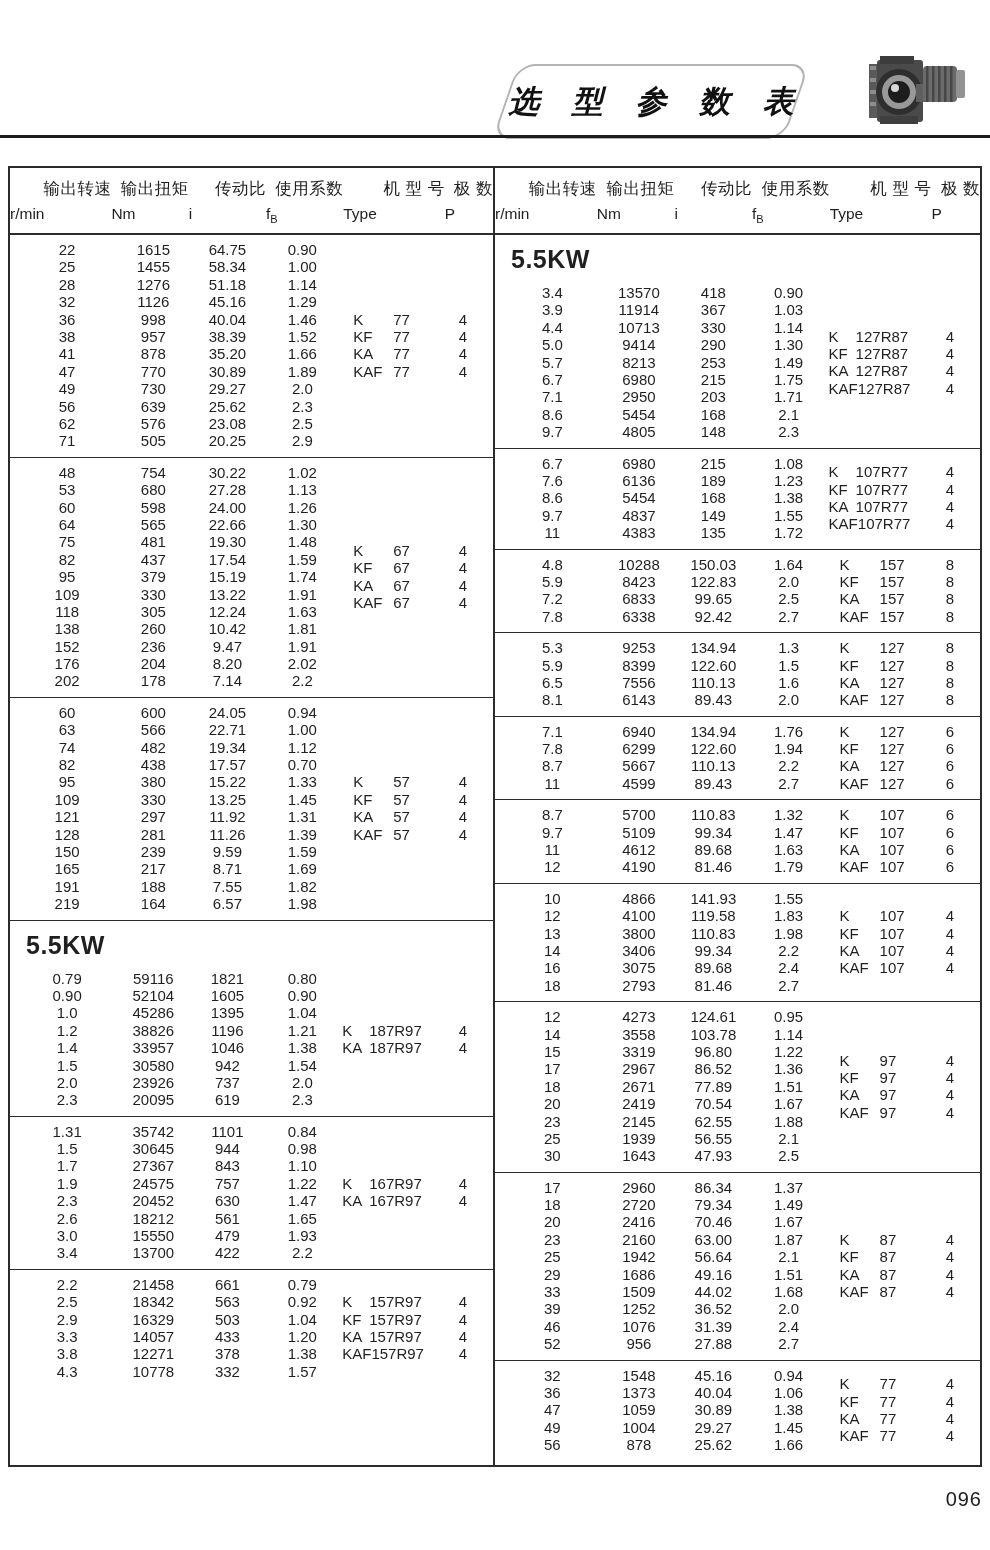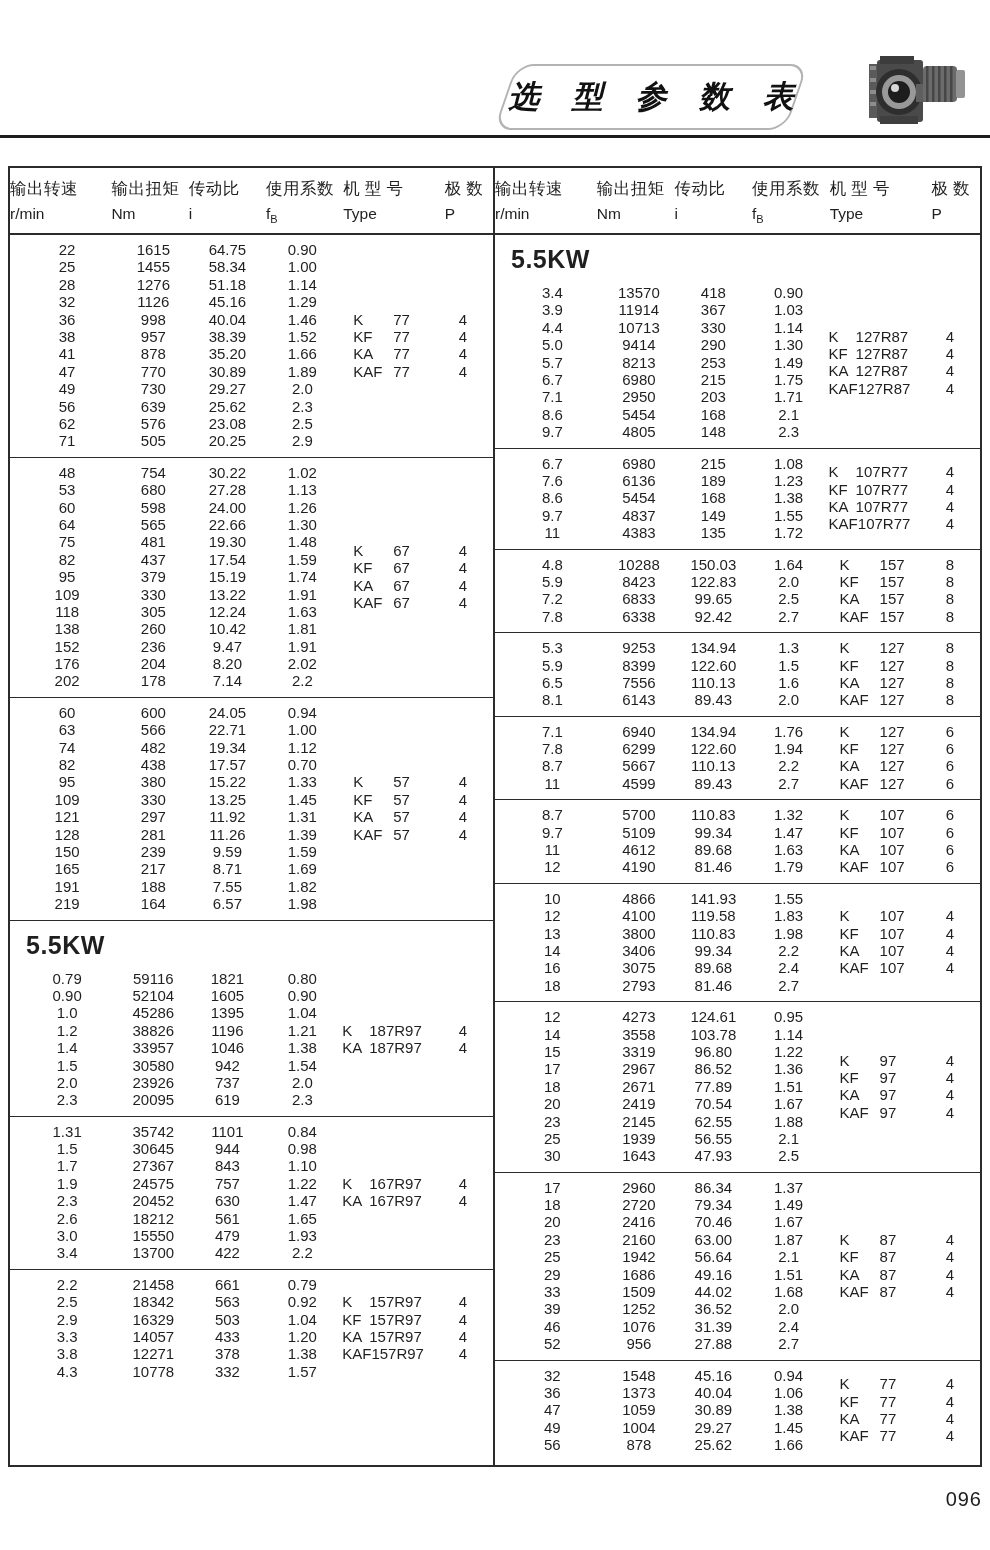--- a/index.html
+++ b/index.html
@@ -3,21 +3,21 @@
 <meta charset="utf-8">
 <style>
   * { margin:0; padding:0; box-sizing:border-box; }
   html,body { background:#ffffff; }
   body {
     width:990px; height:1550px; position:relative;
     font-family:"Liberation Sans","DejaVu Sans",sans-serif;
     color:#1f1f1f; overflow:hidden;
   }
   
-  .banner { position:absolute; left:505px; top:64px; width:292px; height:66px; }
+  .banner { position:absolute; left:505px; top:64px; width:292px; height:75px; }
   .banner-shape {
     position:absolute; inset:0; border:2px solid #b3b3b3; border-radius:18px;
     transform:skewX(-19deg); background:#fff;
   }
   .banner-text {
     position:absolute; inset:0; display:flex; align-items:center; justify-content:center;
     font-size:31px; font-weight:700; font-style:italic; letter-spacing:12px;
     padding-left:12px; white-space:nowrap; color:#111;
   }
   .motor { position:absolute; left:866px; top:54px; width:102px; height:74px; }
@@ -26,21 +26,21 @@
   .sel-table {
     position:absolute; left:8px; top:166px; width:974px; height:1301px;
     border:2px solid #2b2b2b; display:flex; background:#fff;
   }
   .half { flex:1 1 50%; display:flex; flex-direction:column; overflow:hidden; }
   .half-left { border-right:2px solid #2b2b2b; }
   .thead {
     display:grid; grid-template-columns:21% 16% 16% 16% 21% 10%;
     padding:10px 0 8px; border-bottom:2px solid #2b2b2b; row-gap:5px;
   }
-  .h-zh   { text-align:left; font-size:16.5px; letter-spacing:0.5px; white-space:nowrap;font-family:Liberation Serif, serif; }
+  .h-zh   { text-align:right; font-size:16.5px; letter-spacing:0.5px; white-space:nowrap; }
   .h-unit { text-align:left; font-size:15.5px; }
   .h-unit sub { font-size:11px; }
   .power { font-size:25px; font-weight:700; padding:10px 0 4px 16px; letter-spacing:0.5px; }
   .block { display:flex; padding:6px 8px 7px; }
   .block + .block { border-top:1.5px solid #2b2b2b; }
   .block + .power { border-top:1.5px solid #2b2b2b; }
   .rows { width:69%; }
   .row { display:grid; grid-template-columns:30.5% 23% 23% 23.5%; height:17.4px; line-height:17.4px; }
   .cell { text-align:center; font-size:15px; white-space:nowrap; }
   .types { width:31%; display:flex; flex-direction:column; justify-content:center; }

